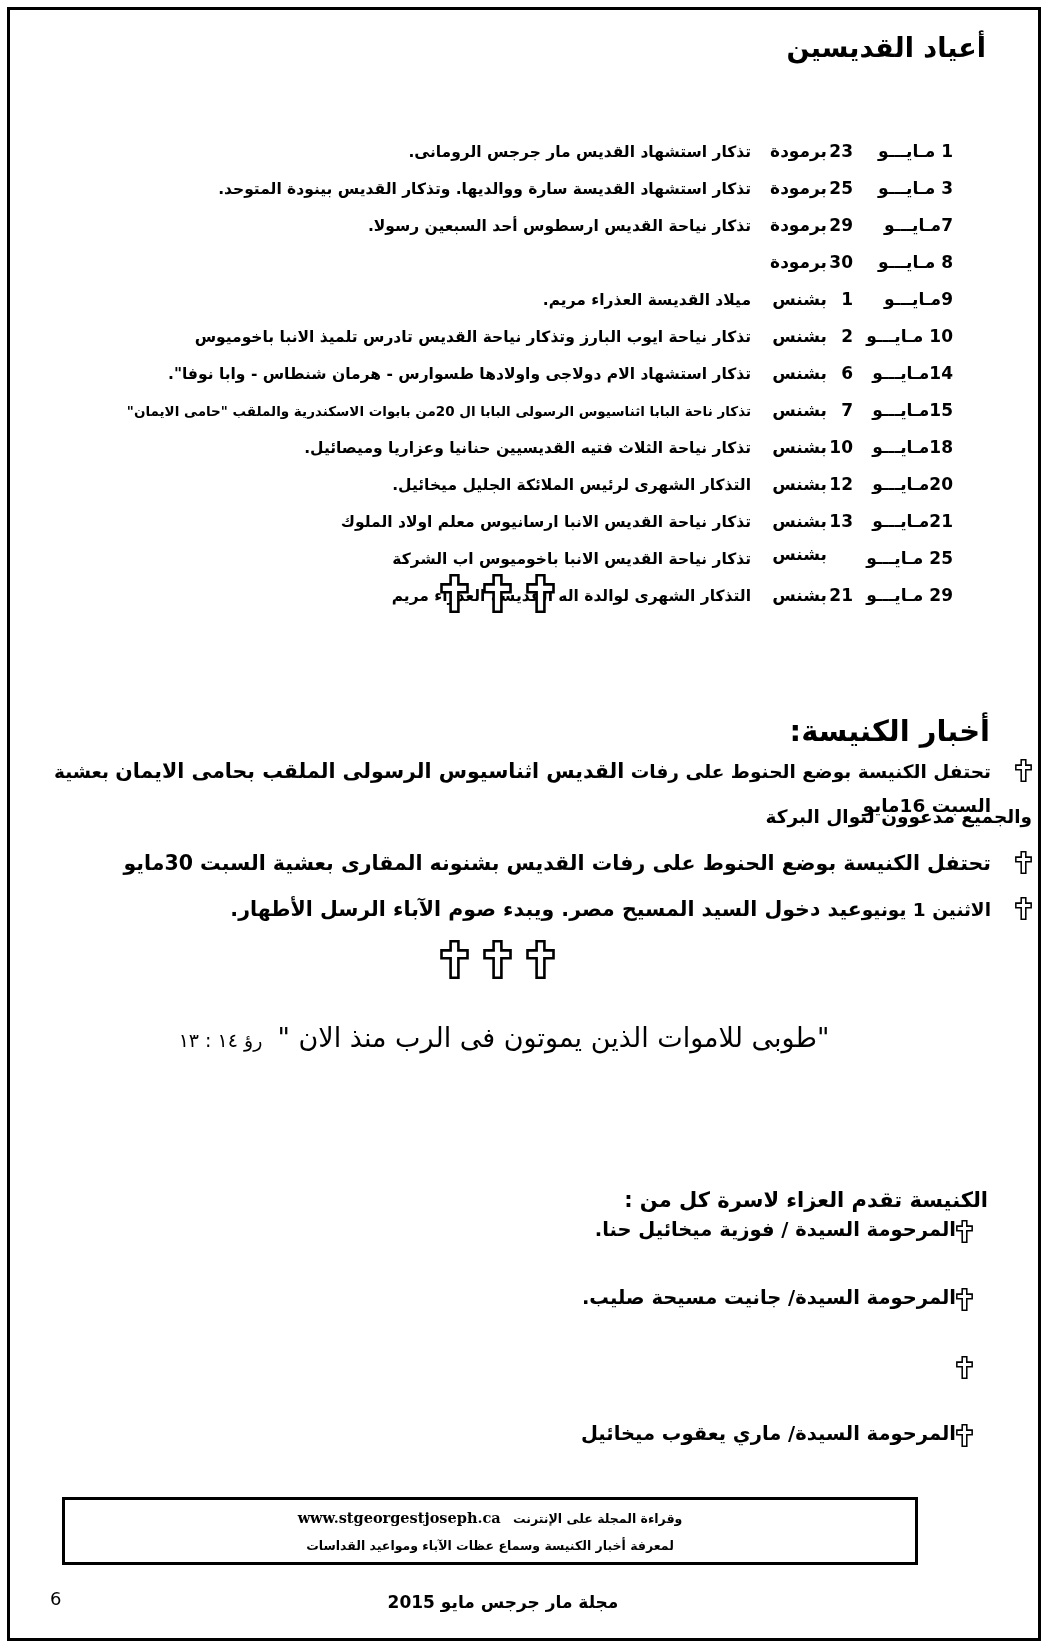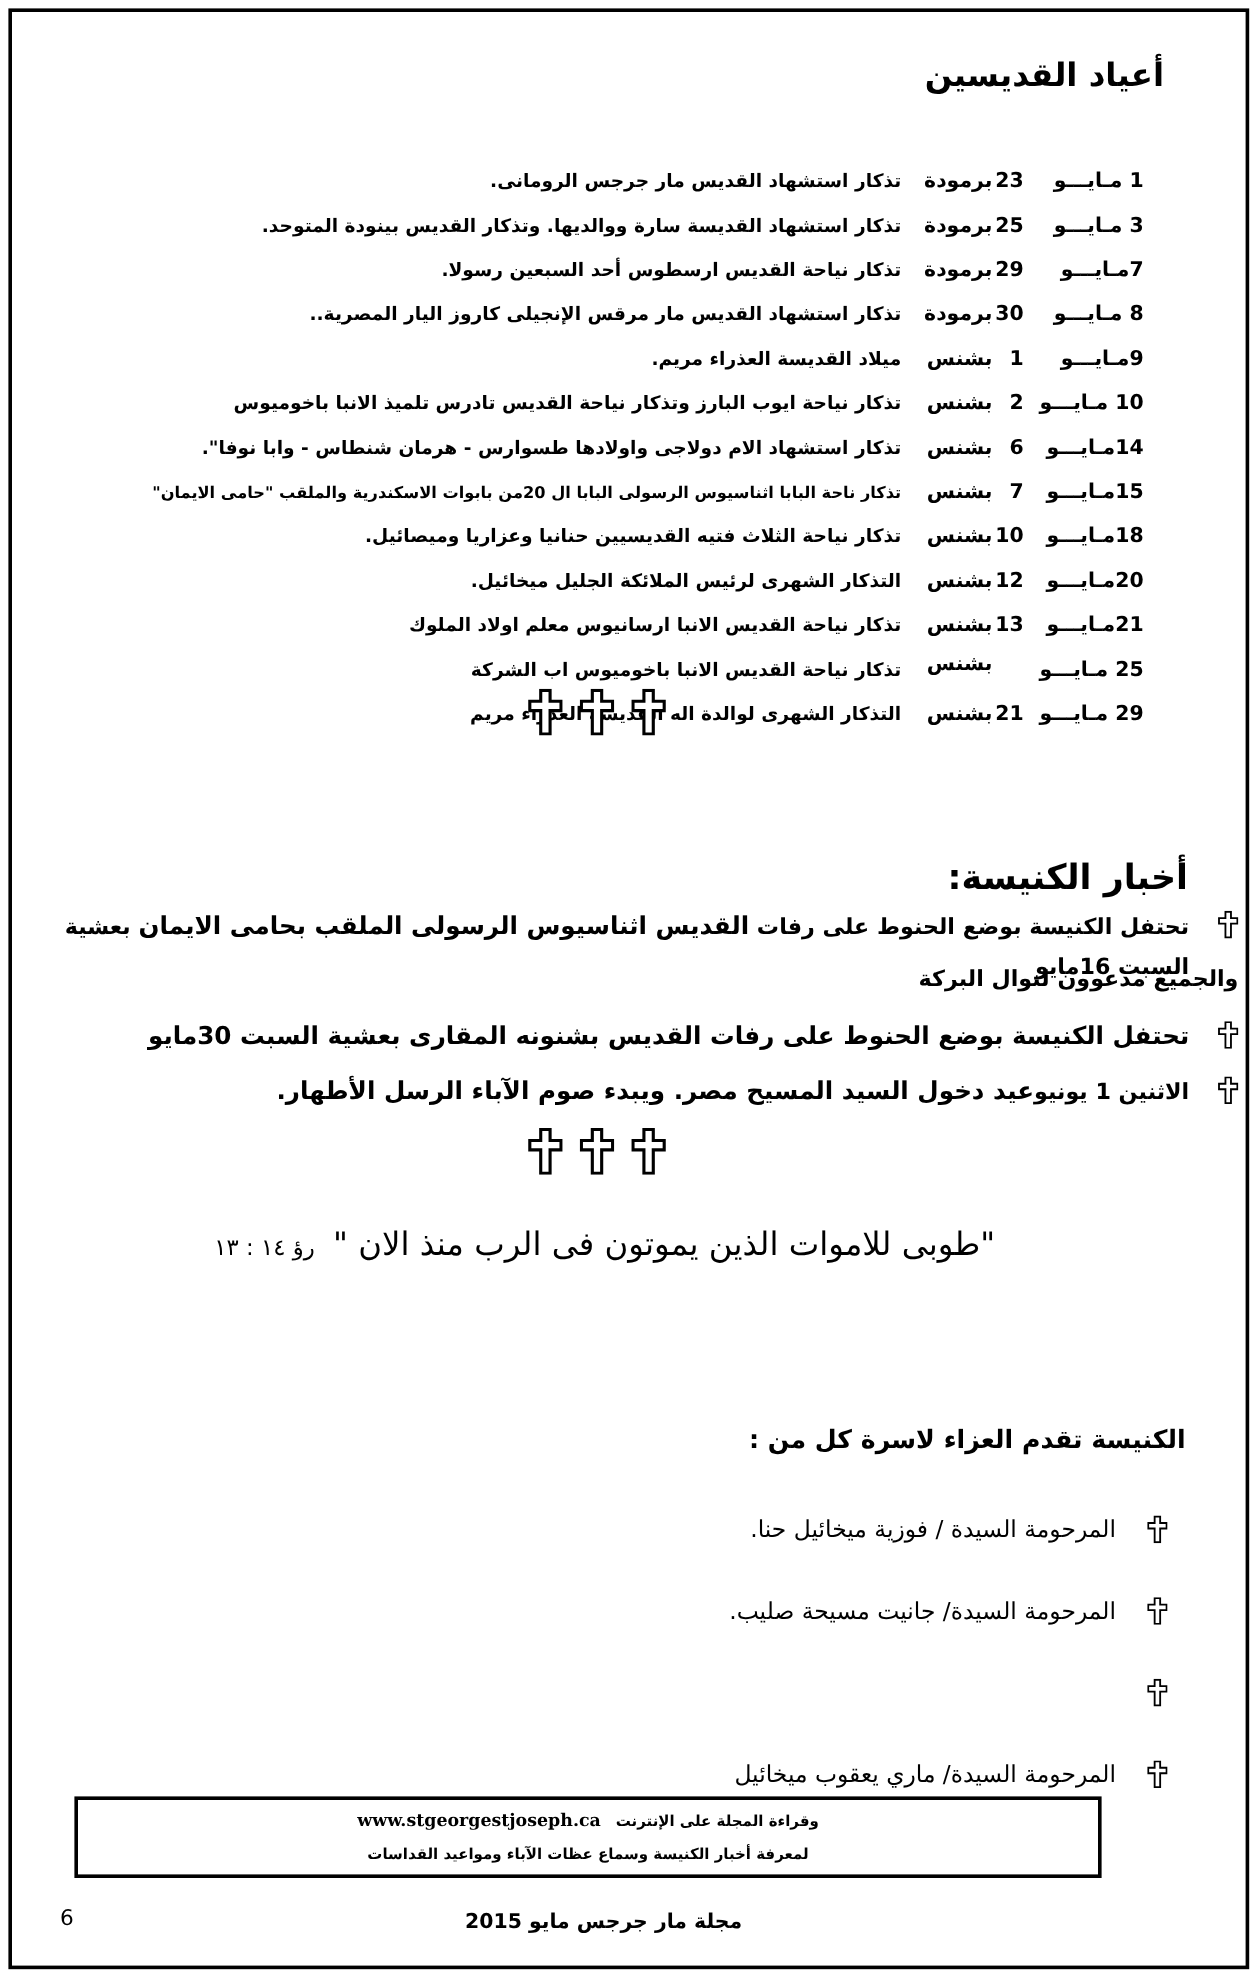--- a/index.html
+++ b/index.html
@@ -2,21 +2,21 @@
 <html lang="ar" dir="rtl"><head>
 <meta charset="utf-8">
 <style>
   html,body{margin:0;padding:0;background:#fff;}
   .page{
     position:relative;width:1048px;height:1648px;background:#fff;color:#000;
     font-family:"DejaVu Sans",sans-serif;direction:rtl;overflow:hidden;
   }
   .frame{position:absolute;inset:7px;border:3px solid #000;pointer-events:none;}
 
-  .saints-title{position:absolute;top:32px;right:62px;margin:16px;font-size:27px;font-weight:bold;}
+  .saints-title{position:absolute;top:32px;right:62px;margin:0;font-size:27px;font-weight:bold;}
 
   .feast-table{position:absolute;top:97px;right:95px;left:40px;}
   .feast-row{display:flex;align-items:baseline;height:37px;font-weight:bold;white-space:nowrap;}
   .fg{width:100px;font-size:17px;flex:0 0 auto;margin-top:44px;}
   .fc{width:102px;font-size:17px;flex:0 0 auto;display:flex;}
   .cday{display:inline-block;min-width:26px;}
   .cmonth{display:inline-block;}
   .fd{flex:1;font-size:15.5px;margin-top:40px;}
   .feast-row.small .fd{font-size:13.5px;}
 
@@ -34,21 +34,21 @@
   .news-text{font-size:18.5px;line-height:34px;}
   .seg{font-weight:700;}
   .seg.b{font-weight:900;font-size:20.5px;}
 
   .quote{position:absolute;top:1022px;left:0;right:40px;text-align:center;font-weight:normal;}
   .quote-text{font-size:27px;}
   .quote-ref{font-size:19px;margin-right:10px;}
 
   .condolence-title{position:absolute;top:1188px;right:60px;margin:0;font-size:21px;font-weight:bold;}
   #condolence-list{position:absolute;top:1218px;right:75px;left:60px;}
-  .condolence-item{display:flex;gap:26px;height:68px;align-items:flex-end;font-size:19.5px;font-weight:normal;}
+  .condolence-item{display:flex;height:68px;align-items:flex-start;font-size:19.5px;font-weight:bold;}
   .condolence-item .cross{margin-top:2px;}
 
   .info-box{
     position:absolute;top:1497px;left:62px;width:850px;height:58px;border:3px solid #000;
     text-align:center;font-size:12.5px;font-weight:bold;padding-top:4px;box-sizing:content-box;
   }
   .info-line{line-height:27px;}
   .url{font-family:"DejaVu Serif",serif;font-size:14.5px;font-weight:bold;direction:ltr;unicode-bidi:embed;margin-right:8px;}
 
   .page-footer{position:absolute;top:1592px;left:0;right:42px;text-align:center;font-size:17px;font-weight:bold;}
@@ -86,21 +86,20 @@
           <span class="cmonth">برمودة</span>
         </span>
         <span class="fd">تذكار نياحة القديس ارسطوس أحد السبعين رسولا.</span>
       </div>
       <div class="feast-row">
         <span class="fg">8 مـايـــو</span>
         <span class="fc">
           <span class="cday">30</span>
           <span class="cmonth">برمودة</span>
         </span>
-        <span class="fd">تذكار استشهاد القديس مار مرقس الإنجيلى كاروز اليار المصرية..</span>
       </div>
       <div class="feast-row">
         <span class="fg">9مـايـــو</span>
         <span class="fc">
           <span class="cday">1</span>
           <span class="cmonth">بشنس</span>
         </span>
         <span class="fd">ميلاد القديسة العذراء مريم.</span>
       </div>
       <div class="feast-row">

